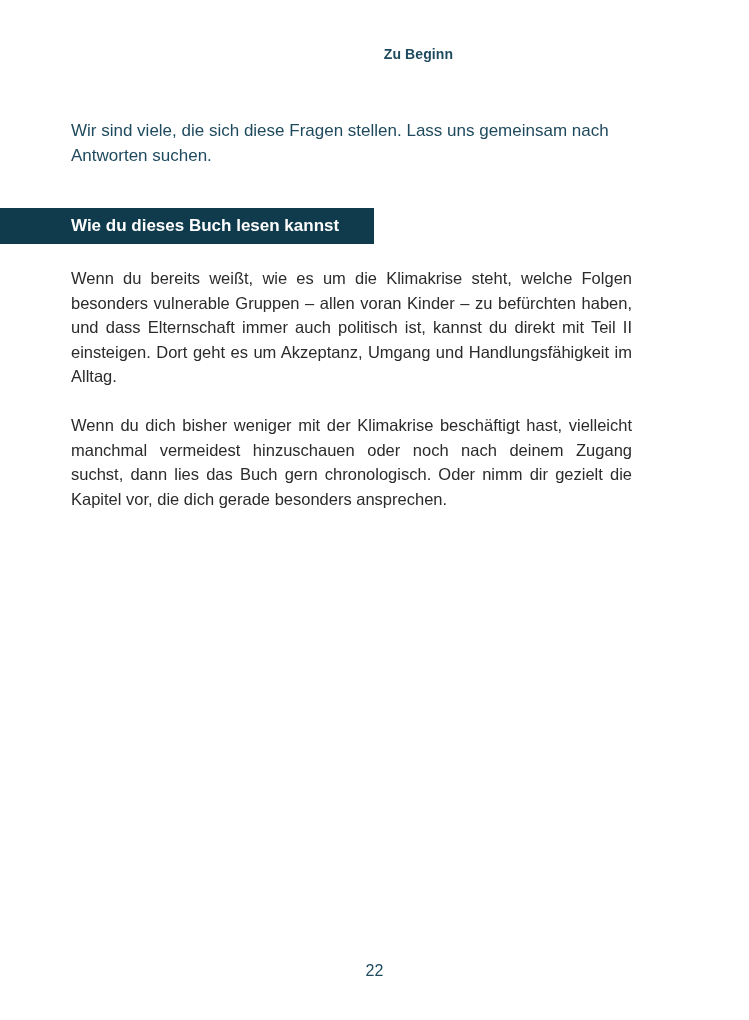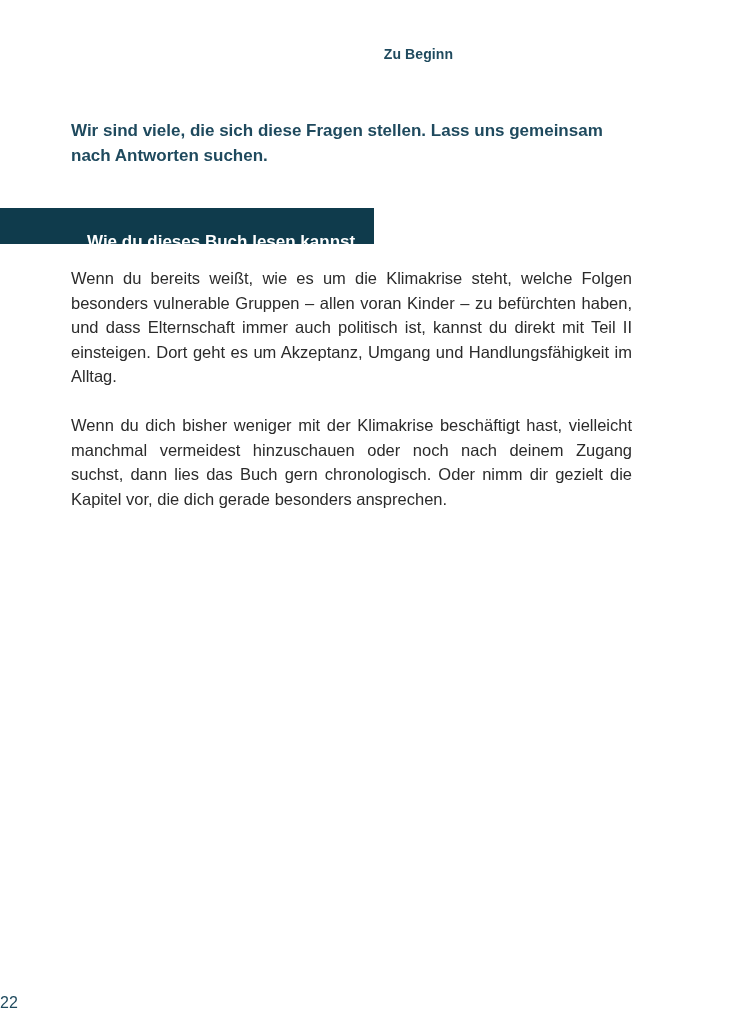--- a/index.html
+++ b/index.html
@@ -26,42 +26,42 @@
       letter-spacing: 0.1px;
       margin-left: 44px;
     }
     .lead {
       position: absolute;
       top: 118px;
       left: 71px;
       width: 566px;
       font-size: 17px;
       line-height: 25px;
-      font-weight: bold;
+      font-weight: normal;
       color: #1f4a5e;
       margin: 0;
     }
     .section-bar {
       position: absolute;
       top: 208px;
       left: 0;
       width: 374px;
       height: 36px;
       background: #0f3b4c;
     }
     .section-title {
       position: absolute;
       top: 0;
       left: 71px;
       line-height: 36px;
       font-size: 17px;
       font-weight: bold;
       color: #ffffff;
       white-space: nowrap;
-      margin: 16px;
+      margin: 0;
     }
     .body-text {
       position: absolute;
       top: 266px;
       left: 71px;
       width: 561px;
       font-size: 16.5px;
       line-height: 24.5px;
       color: #2b2b2b;
     }
@@ -71,24 +71,23 @@
       hyphens: manual;
     }
     .body-text p.last {
       text-align: left;
     }
     .page-number {
       position: absolute;
       top: 962px;
       left: 0;
       width: 749px;
-      text-align: left;
+      text-align: center;
       font-size: 16px;
       color: #1f4a5e;
-      margin-top: 32px;
     }
   </style>
 </head>
 <body>
 
 <div>
   <div class="running-head">Zu Beginn</div>
 
   <p class="lead">Wir sind viele, die sich diese Fragen stellen. Lass uns gemeinsam nach Antworten suchen.</p>
 

